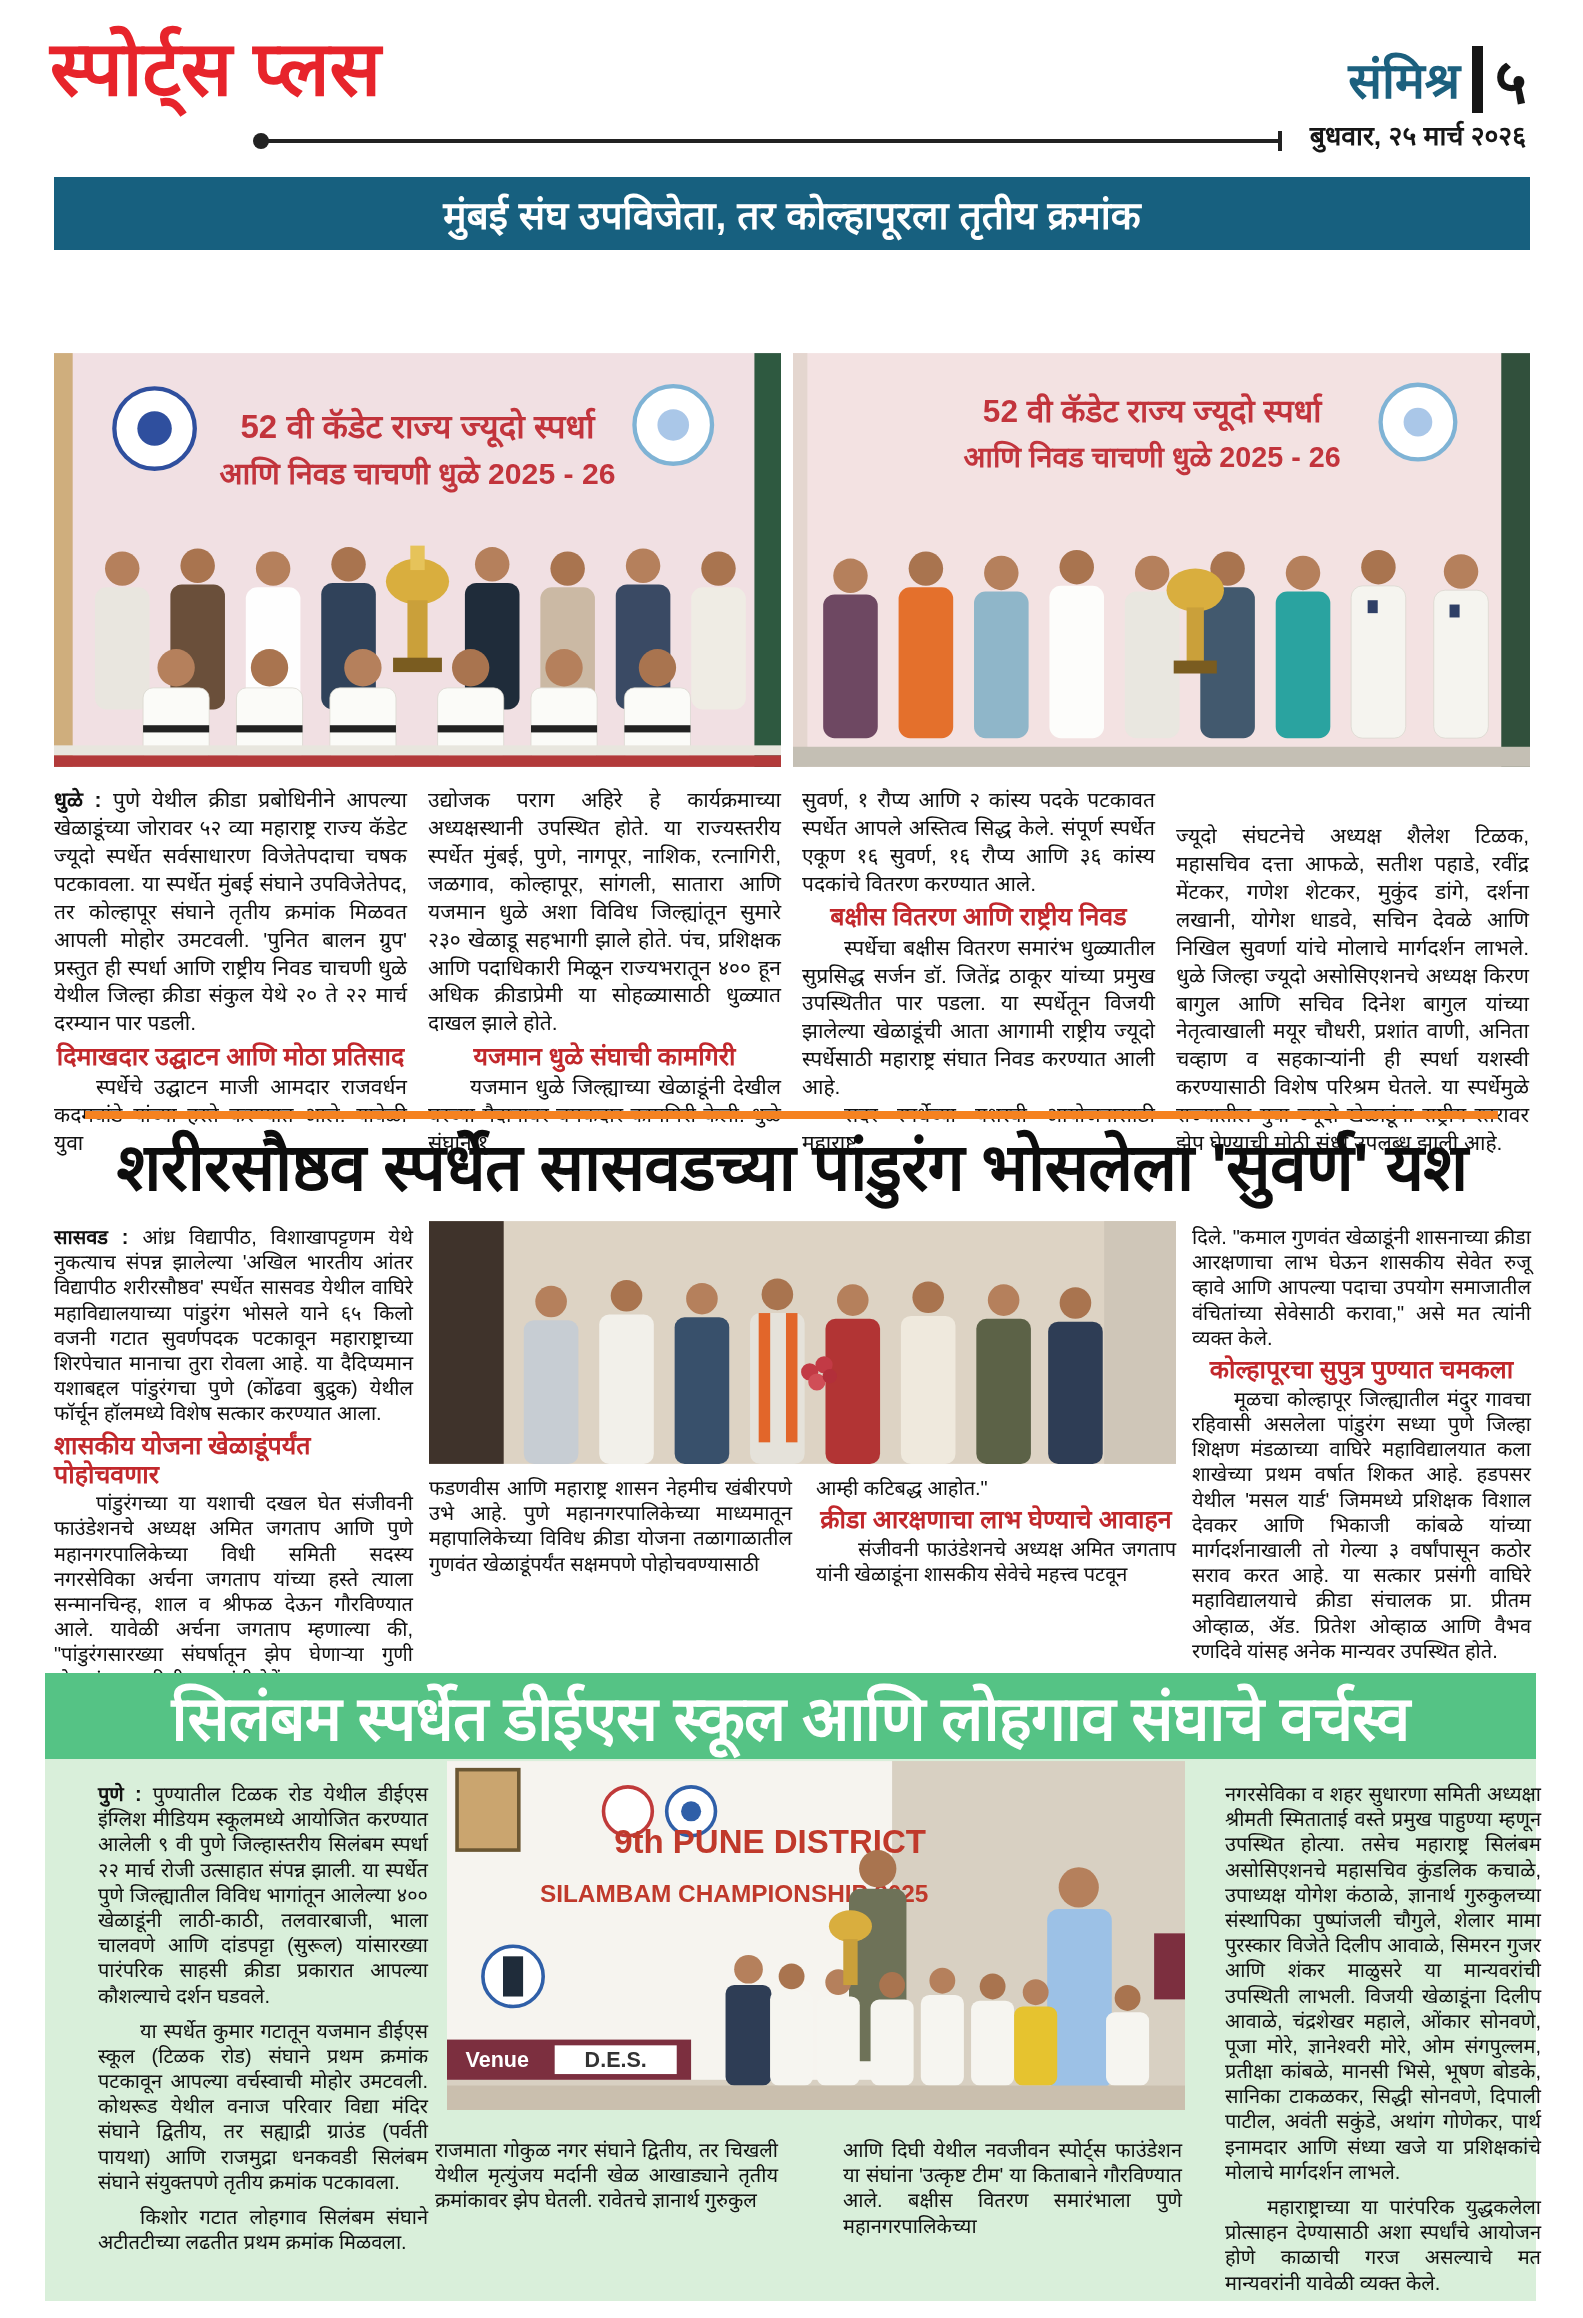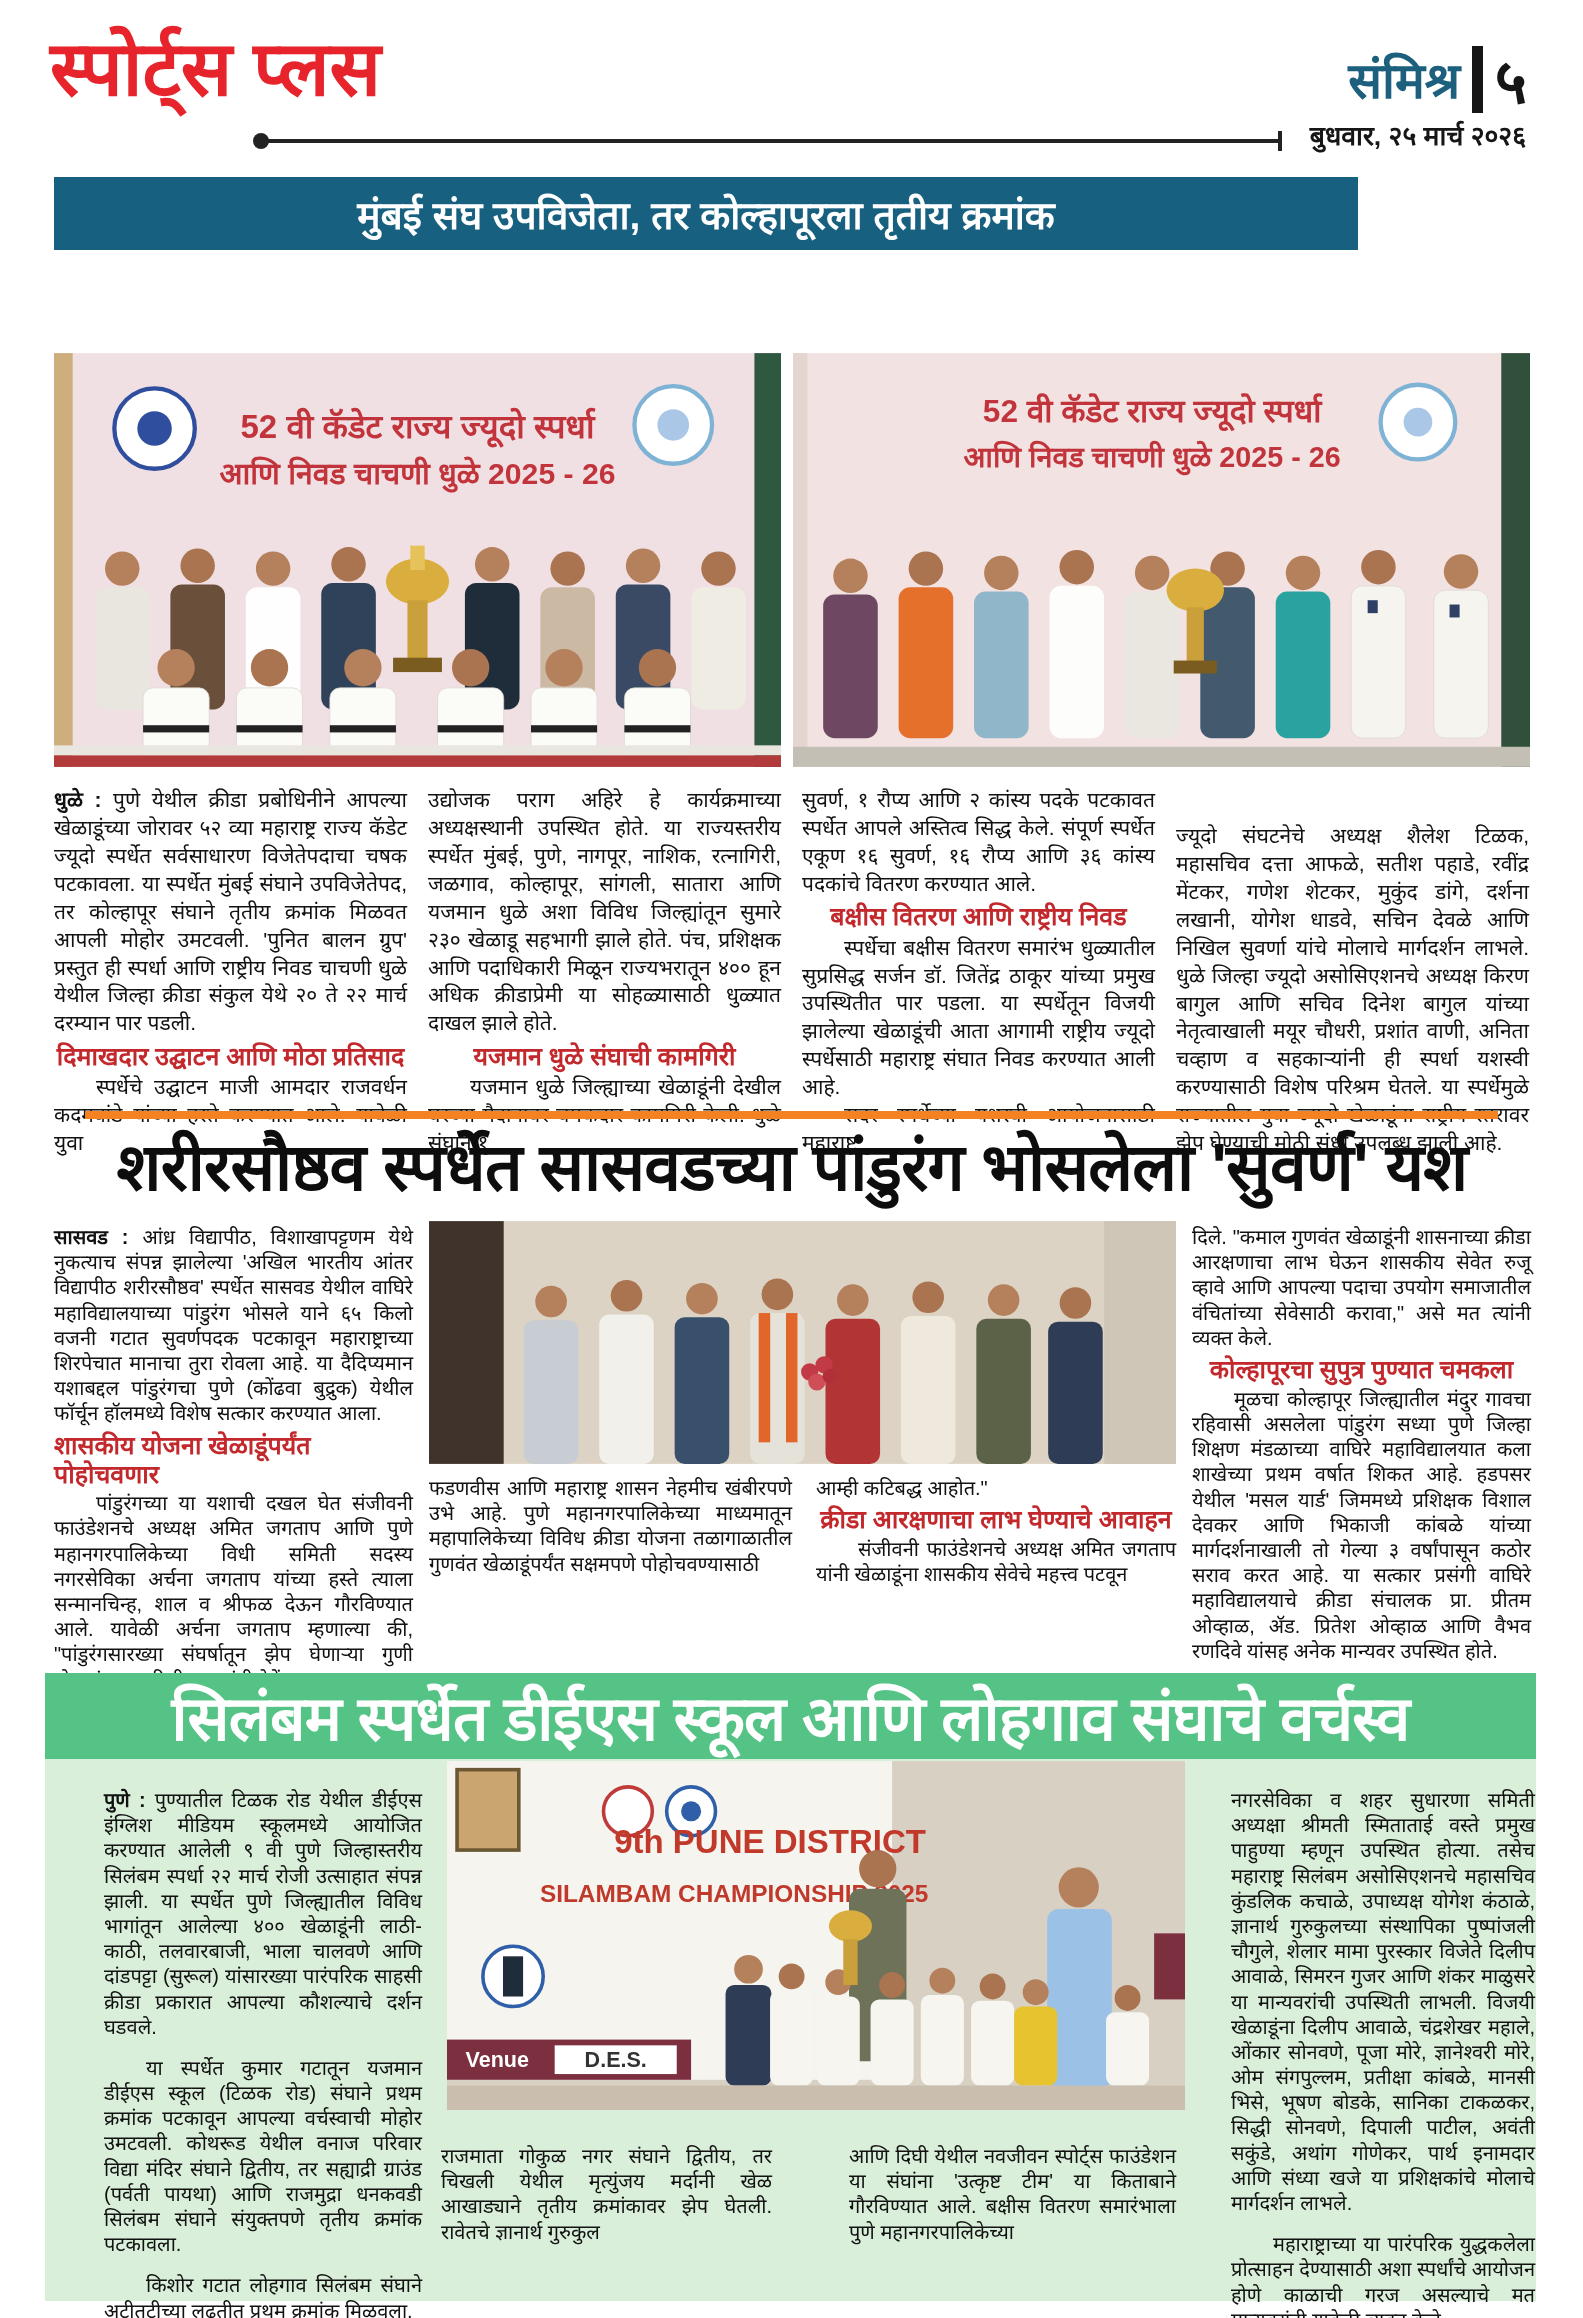--- a/index.html
+++ b/index.html
@@ -12,21 +12,21 @@
   .mast-right{right:56px;top:37px;display:flex;align-items:center;gap:11.5px;}
   .section-label{font-size:50px;font-weight:bold;color:#1c607e;}
   .mast-divider{width:11.5px;height:67px;background:#161616;}
   .page-number{font-size:62px;font-weight:bold;color:#161616;}
   .mast-date{right:57px;top:117px;font-size:26.6px;font-weight:bold;color:#161616;}
   .mast-rule{left:267px;top:139px;width:1011px;height:3.6px;background:#222;}
   .mast-rule-dot{left:253px;top:133px;width:16px;height:16px;border-radius:50%;background:#222;}
   .mast-rule-tick{left:1278px;top:131px;width:3.6px;height:20px;background:#222;}
 
   
-  .kicker{left:54px;top:177px;width:1304px;height:73px;background:#17607f;color:#fff;
+  .kicker{left:54px;top:177px;width:1476px;height:73px;background:#17607f;color:#fff;
           display:flex;align-items:center;justify-content:center;font-size:39px;font-weight:bold;}
   .headline1{left:54px;top:259px;width:1476px;text-align:center;font-size:69px;font-weight:bold;
              color:#0d0d0d;letter-spacing:-0.7px;line-height:1.15;}
   .photo{display:block;}
   .col{text-align:justify;}
   .s1col{font-size:21px;line-height:1.33;width:353px;top:786px;}
   .s1col p{margin:0;}
   .indent{text-indent:42px;}
   .dateline{font-weight:bold;}
   .subhead{margin:4.3px 0 2.9px 0;font-size:25px;font-weight:bold;color:#c2282c;text-align:center;line-height:1.15;}
@@ -37,21 +37,21 @@
              color:#0d0d0d;letter-spacing:-0.7px;line-height:1.15;}
   .s2col{font-size:20px;line-height:1.26;}
   .s2col p{margin:0;}
 
   
   .green-bg{left:45px;top:1673px;width:1491px;height:628px;background:#d9efda;}
   .green-banner{left:45px;top:1673px;width:1491px;height:86px;background:#55c385;color:#ffffff;
                 display:flex;align-items:center;justify-content:center;font-size:62px;font-weight:bold;
                 letter-spacing:-0.7px;}
   .s3col{font-size:20px;line-height:1.26;}
-  .s3col p{margin:16px;}
+  .s3col p{margin:10px;}
 </style>
 </head>
 <body>
 
 <div class="page">
 
   <div class="abs logo">स्पोर्ट्स प्लस</div>
   <div class="abs mast-right">
     <span class="section-label">संमिश्र</span>
     <div class="mast-divider"></div>

